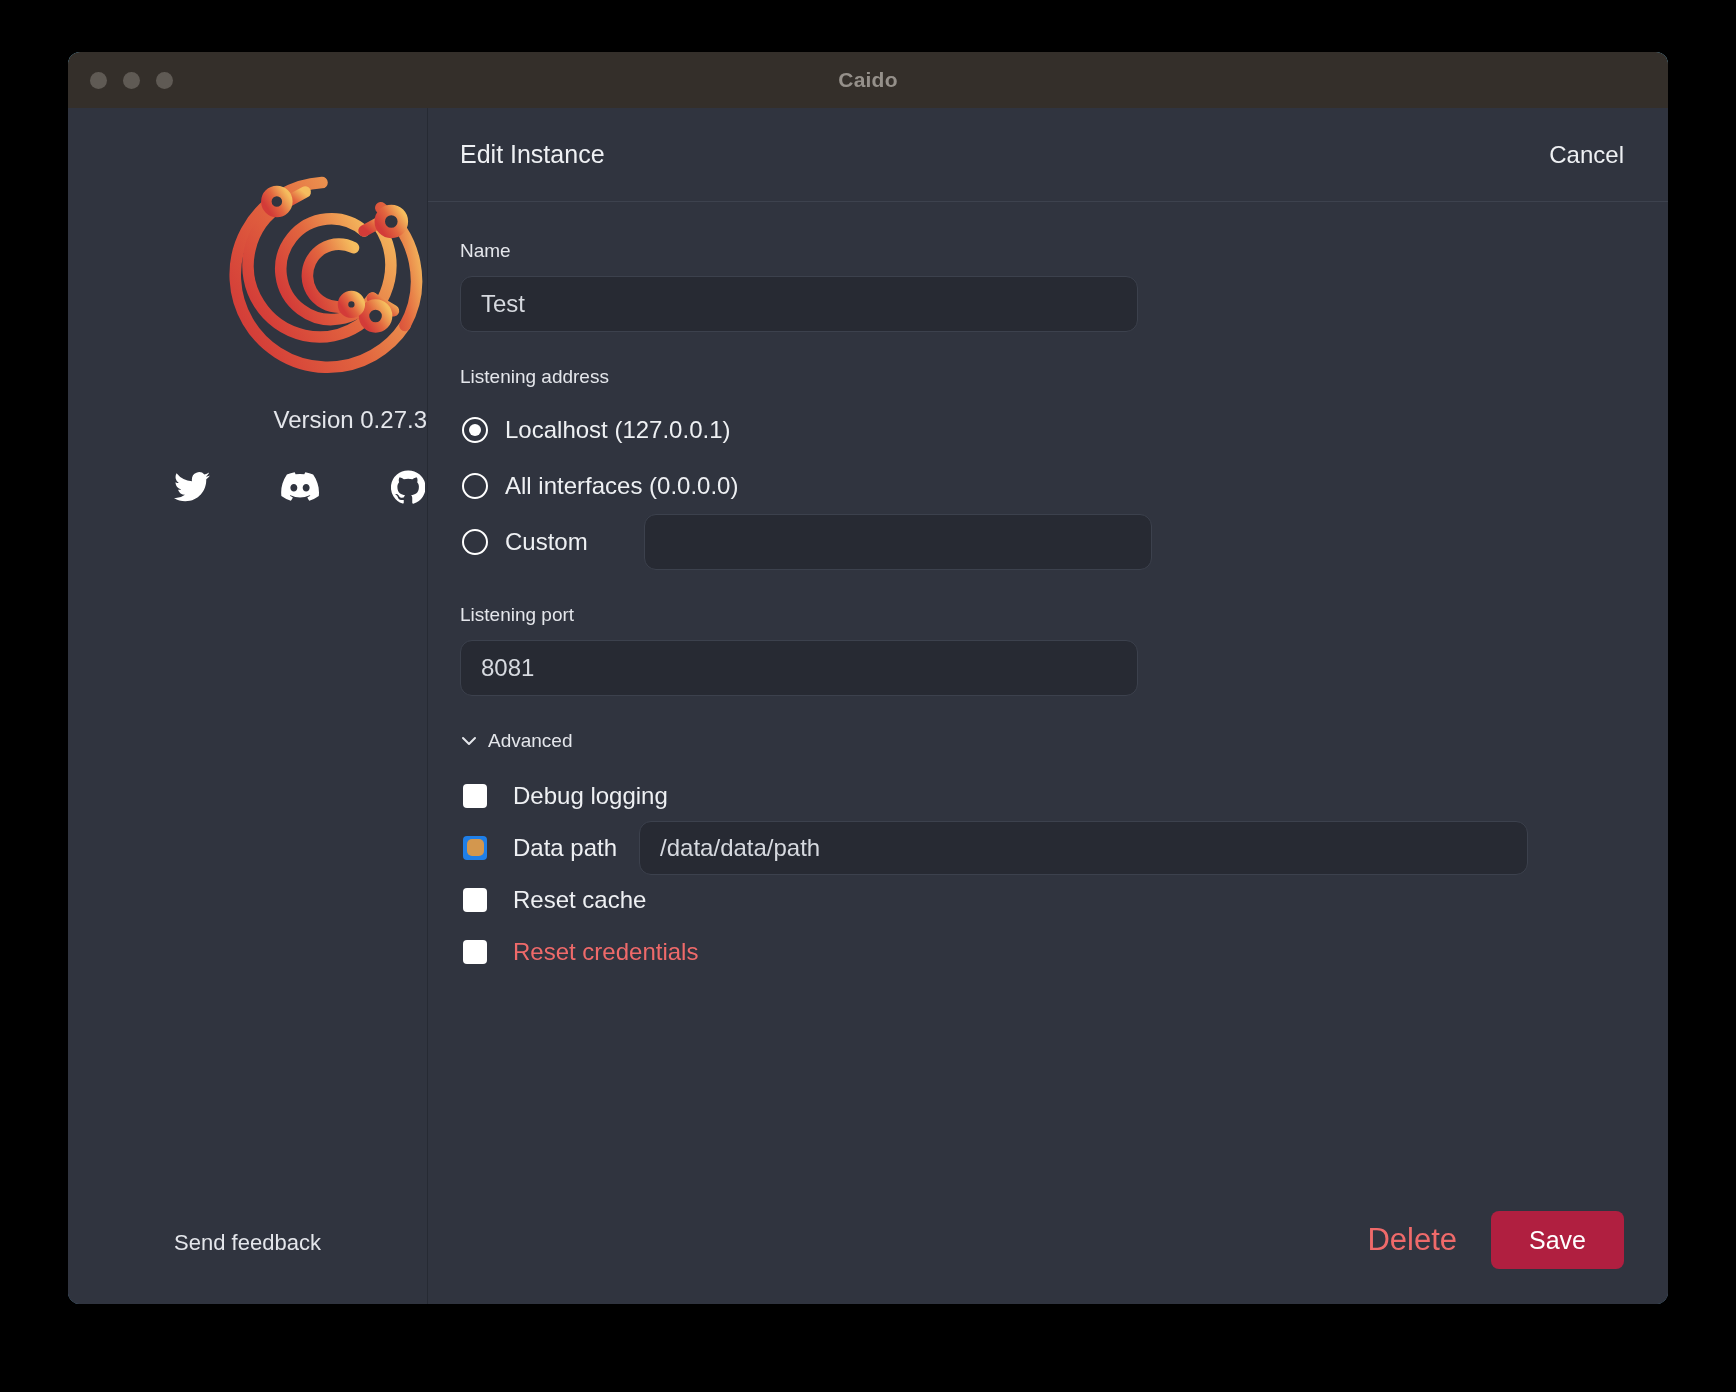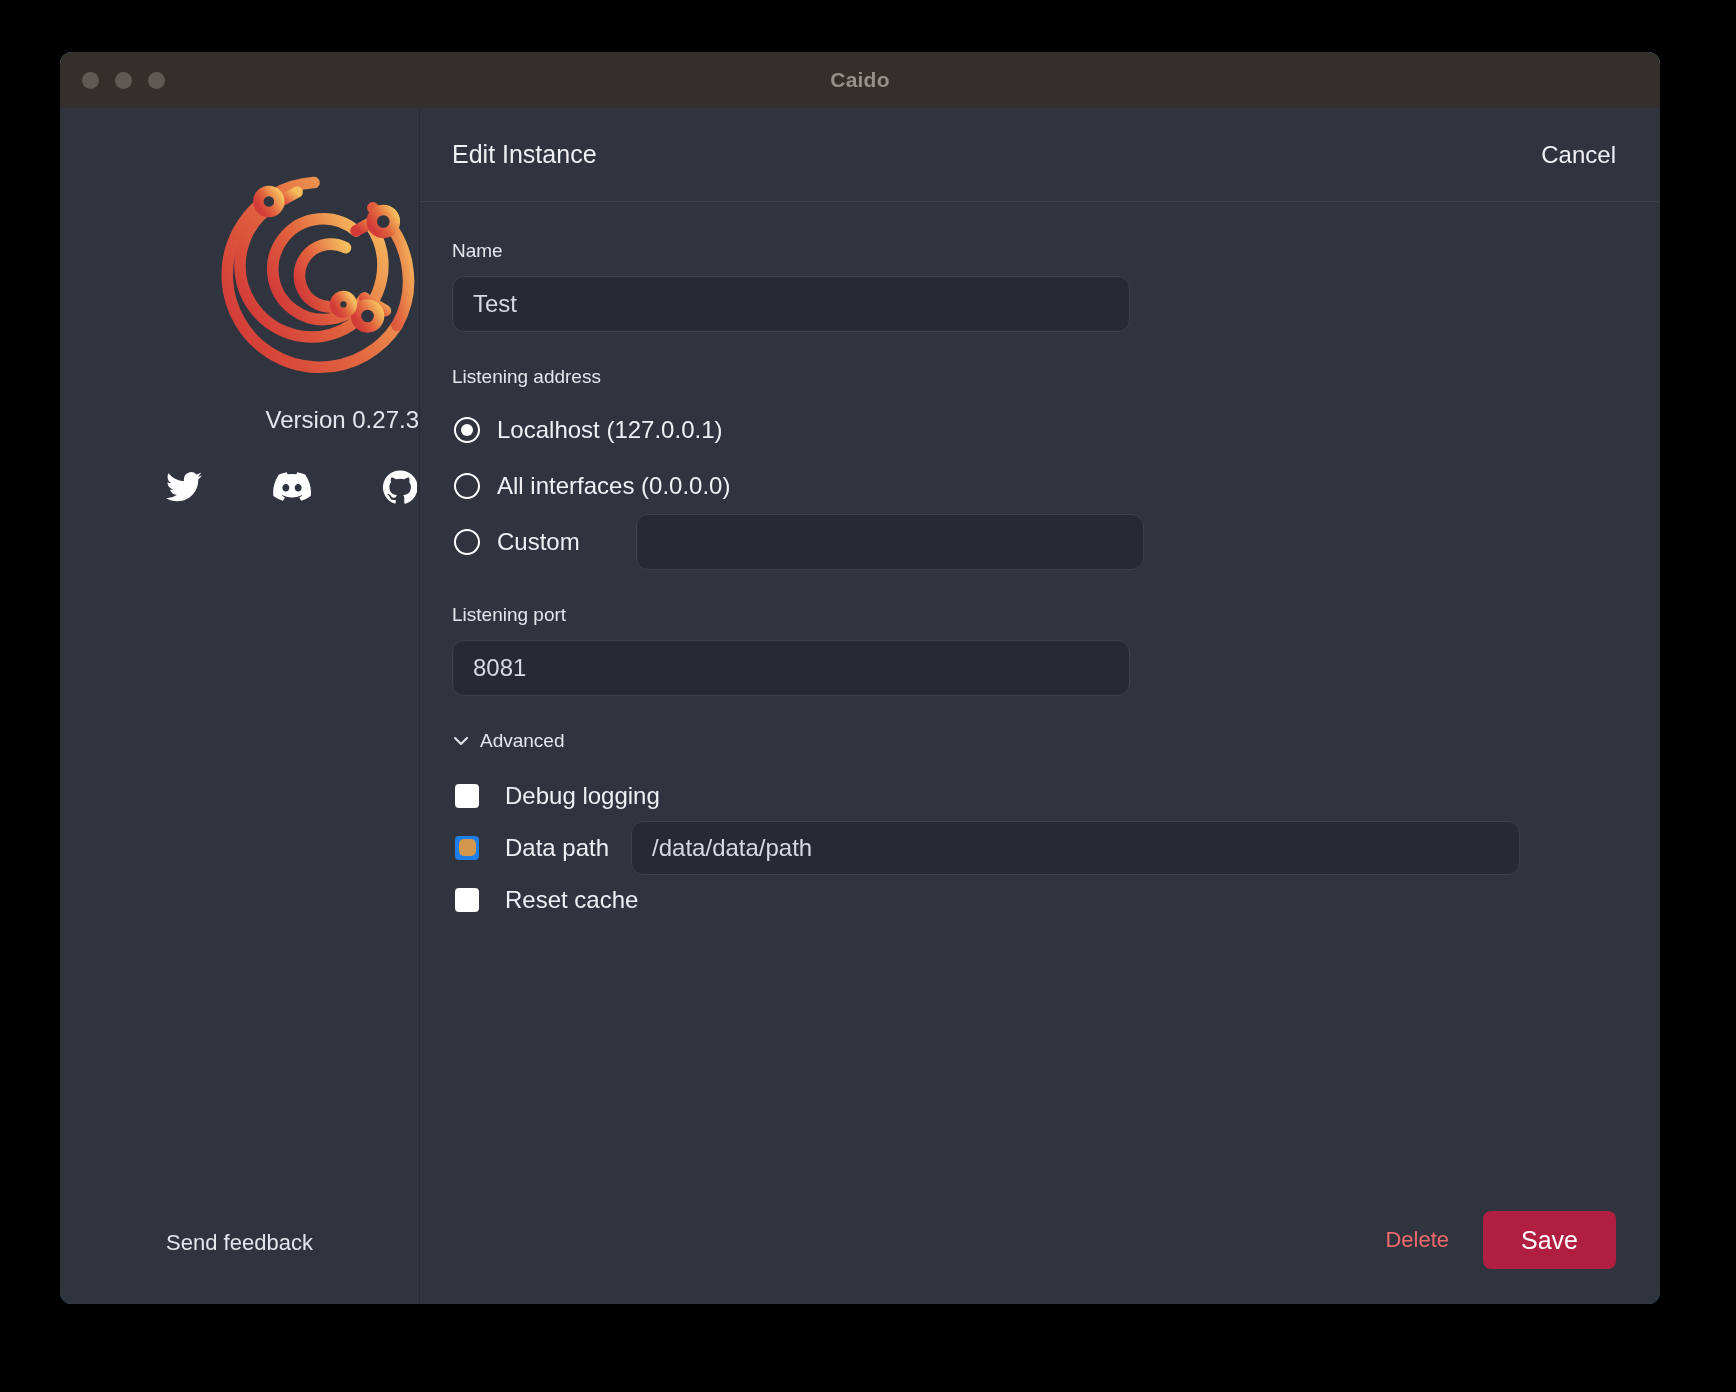--- a/index.html
+++ b/index.html
@@ -15,21 +15,21 @@
   .desktop {
     position: relative;
     width: 1736px;
     height: 1392px;
     background: #000000;
   }
 
   
   .window {
     position: absolute;
-    left: 60px;
+    left: 68px;
     top: 52px;
     width: 1600px;
     height: 1252px;
     border-radius: 12px;
     overflow: hidden;
     background: #7dd3fc;
     box-shadow: 0 18px 60px rgba(0,0,0,0.65);
   }
 
   .titlebar {
@@ -295,21 +295,21 @@
     flex: 0 0 128px;
     display: flex;
     align-items: center;
     justify-content: flex-end;
     padding: 0 44px 0 32px;
     box-sizing: border-box;
     gap: 34px;
   }
 
   .delete-link {
-    font-size: 22px;
+    font-size: 31px;
     color: #ef6a6a;
     cursor: pointer;
   }
 
   .save-button {
     background: #b01f40;
     color: #ffffff;
     font-size: 25px;
     border: none;
     border-radius: 8px;
@@ -455,20 +455,24 @@
               <div class="checkbox checked"></div>
               <div class="check-label">Data path</div>
               <div class="text-input datapath-input" placeholder="">/data/data/path</div>
             </div>
 
             <div class="check-row">
               <div class="checkbox"></div>
               <div class="check-label">Reset cache</div>
             </div>
 
+            <div class="check-row">
+              <div class="checkbox"></div>
+              <div class="check-label danger">Reset credentials</div>
+            </div>
           </div>
 
         </div>
 
         <div class="main-footer">
           <div class="delete-link">Delete</div>
           <button class="save-button">Save</button>
         </div>
 
       </div>

